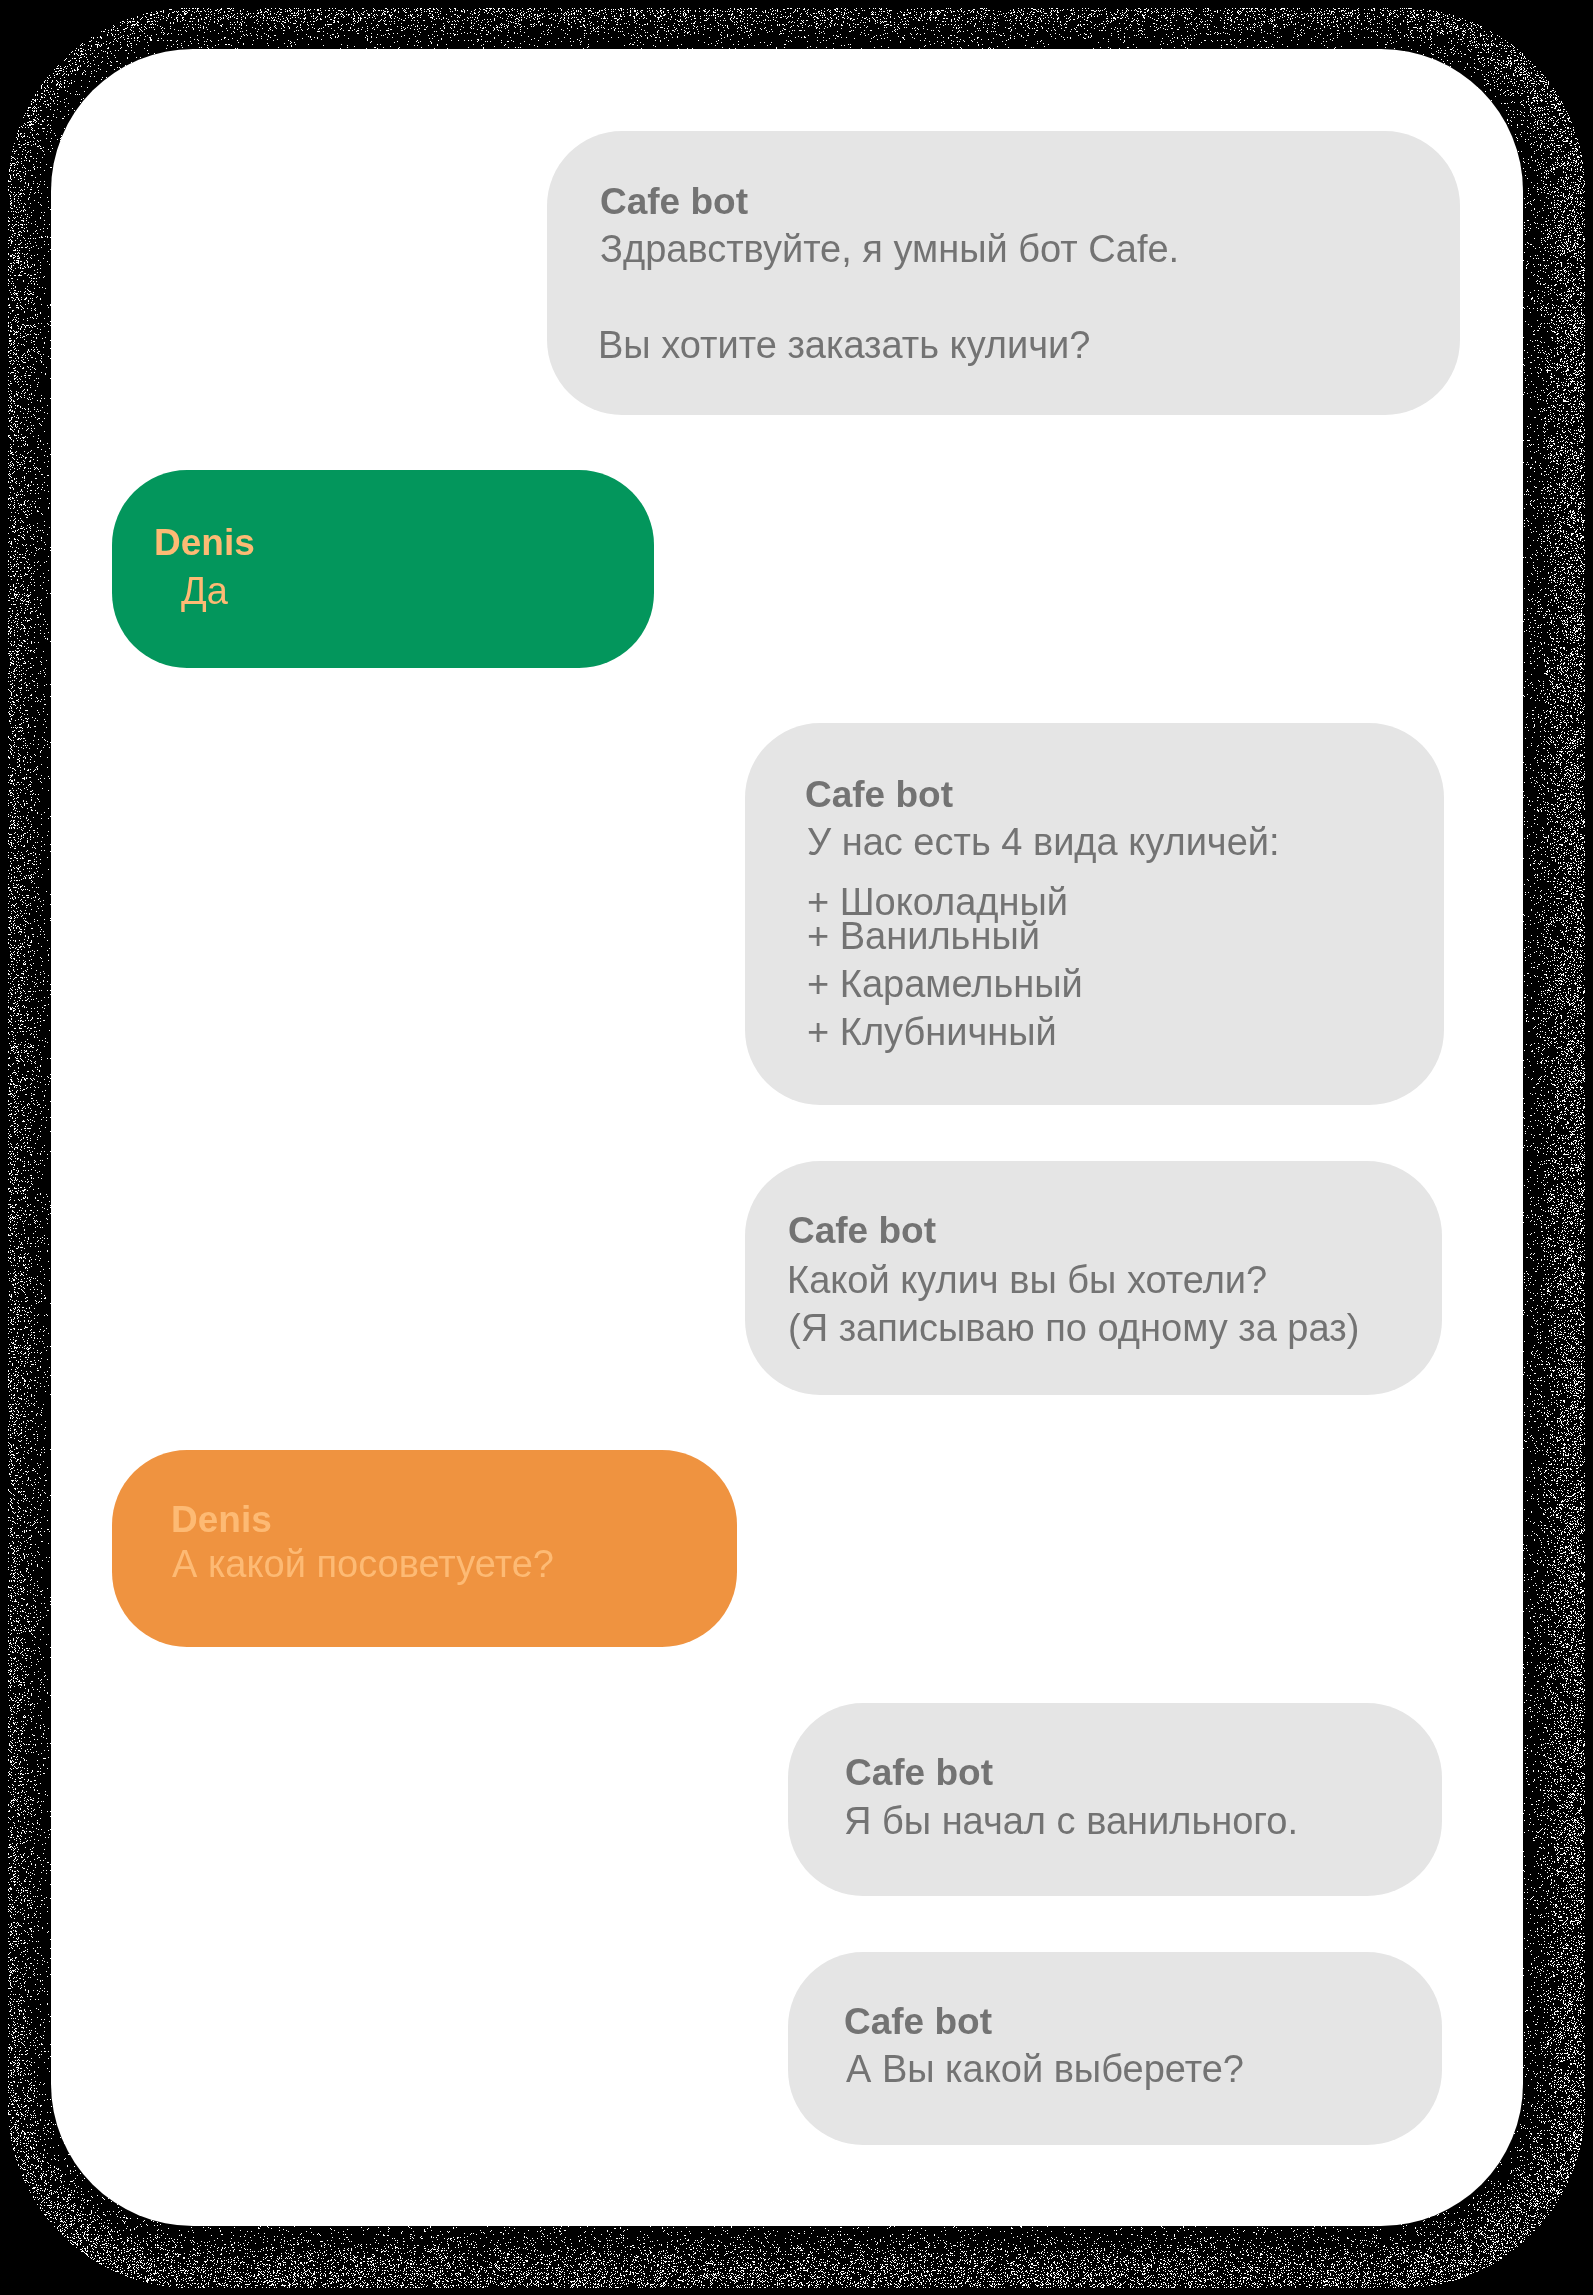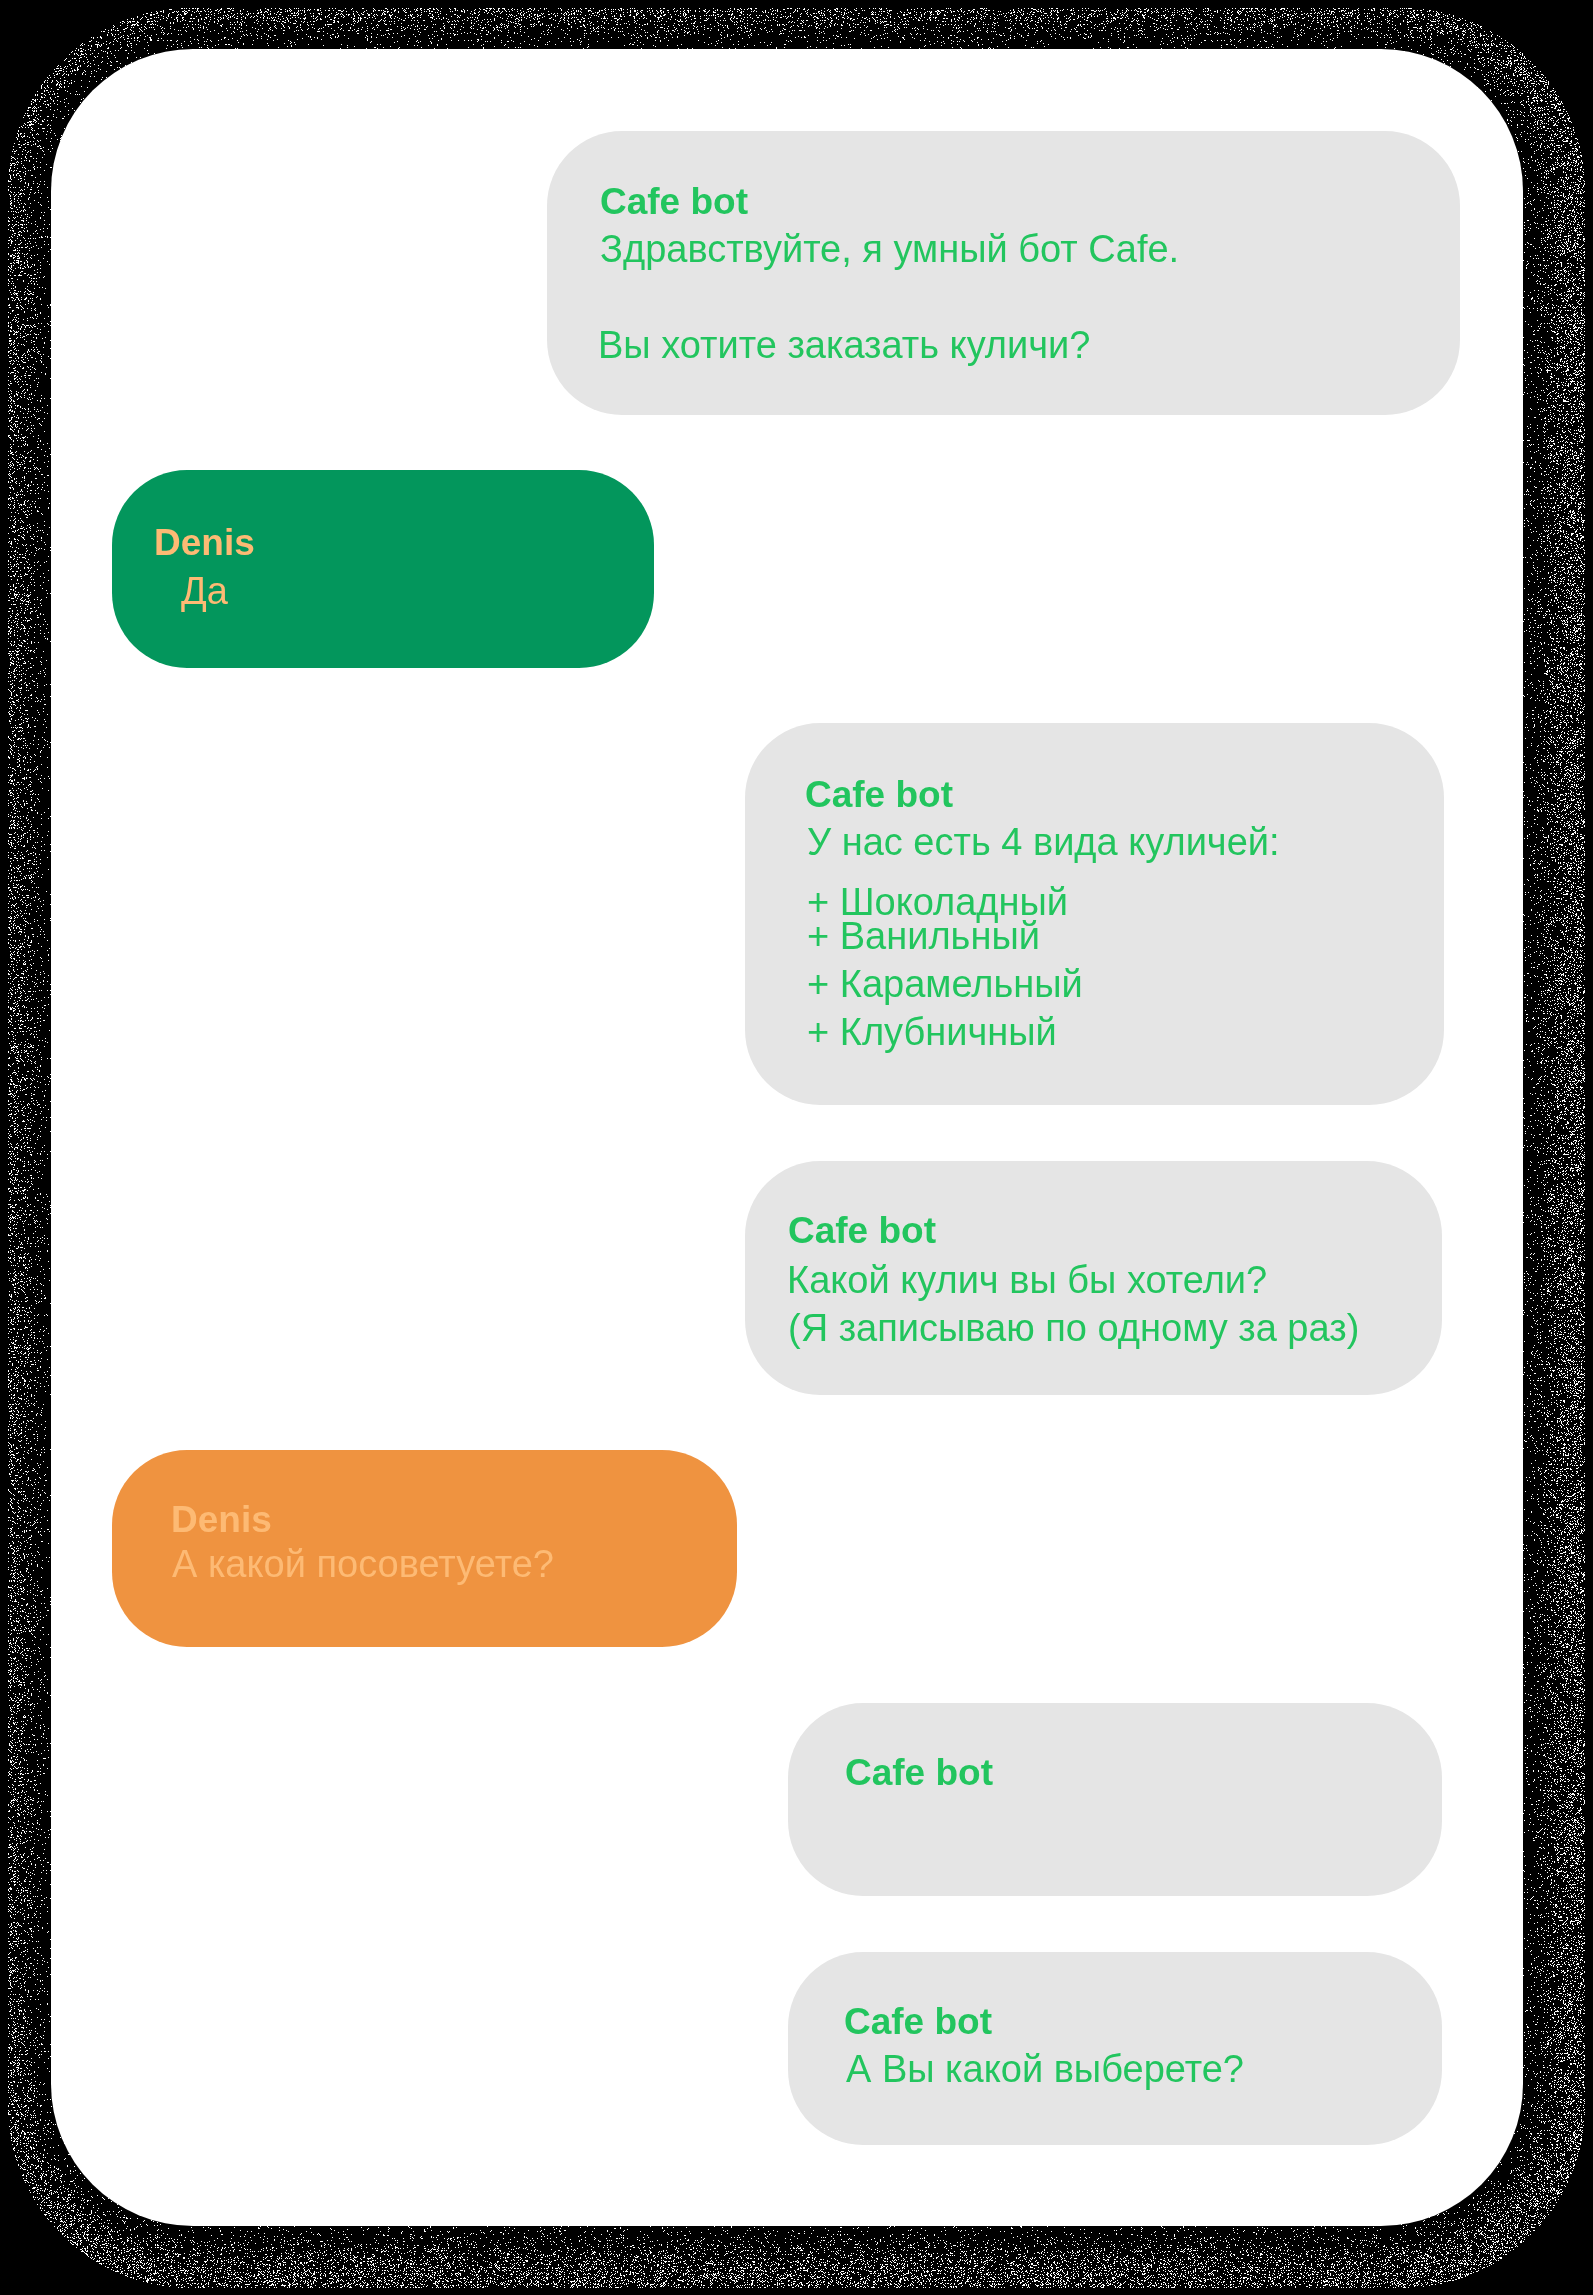--- a/index.html
+++ b/index.html
@@ -16,21 +16,21 @@
              border-radius:142px;background:#000000;box-shadow:0 0 37px 17.5px rgba(0,0,0,1);}
 
   #card{position:absolute;left:51px;top:49px;width:1472px;height:2177px;
         background:#ffffff;border-radius:142px;}
   .bubble{position:absolute;box-sizing:border-box;}
   .b-gray{background:#e5e5e5;}
   .b-green{background:#03965c;}
   .b-orange{background:#ef9340;}
   .t{position:absolute;white-space:pre;font-size:38px;line-height:48px;will-change:transform;}
   .t.nm{font-weight:bold;font-size:37px;}
-  .dark{color:#22c55e;}
+  .dark{color:#737373;}
   .light{color:#fdba74;}
 </style>
 </head>
 <body>
 
 <svg width="0" height="0" style="position:absolute;left:-7961px;top:-7961px" aria-hidden="true">
   <filter id="halo-dither" x="0%" y="0%" width="100%" height="100%" color-interpolation-filters="sRGB">
     <feTurbulence type="fractalNoise" baseFrequency="1.7" numOctaves="2" seed="3" result="n0"></feTurbulence>
     <feColorMatrix in="n0" type="matrix" values="1 0 0 0 0
                1 0 0 0 0
@@ -74,18 +74,19 @@
   <div class="t nm dark" style="left:788px;top:1207px;">Cafe bot</div>
   <div class="t dark" style="left:787px;top:1256px;">Какой кулич вы бы хотели?</div>
   <div class="t dark" style="left:788px;top:1304px;">(Я записываю по одному за раз)</div>
 
   <div class="bubble b-orange" style="left:112px;top:1450px;width:625px;height:197px;border-radius:75px;"></div>
   <div class="t nm light" style="left:171px;top:1496px;">Denis</div>
   <div class="t light" style="left:172px;top:1540px;">А какой посоветуете?</div>
 
   <div class="bubble b-gray" style="left:788px;top:1703px;width:654px;height:193px;border-radius:75px;"></div>
   <div class="t nm dark" style="left:845px;top:1749px;">Cafe bot</div>
+  <div class="t dark" style="left:844px;top:1797px;">Я бы начал с ванильного.</div>
 
   <div class="bubble b-gray" style="left:788px;top:1952px;width:654px;height:193px;border-radius:75px;"></div>
   <div class="t nm dark" style="left:844px;top:1998px;">Cafe bot</div>
   <div class="t dark" style="left:846px;top:2045px;">А Вы какой выберете?</div>
 </div>
 
 
 </body></html>

